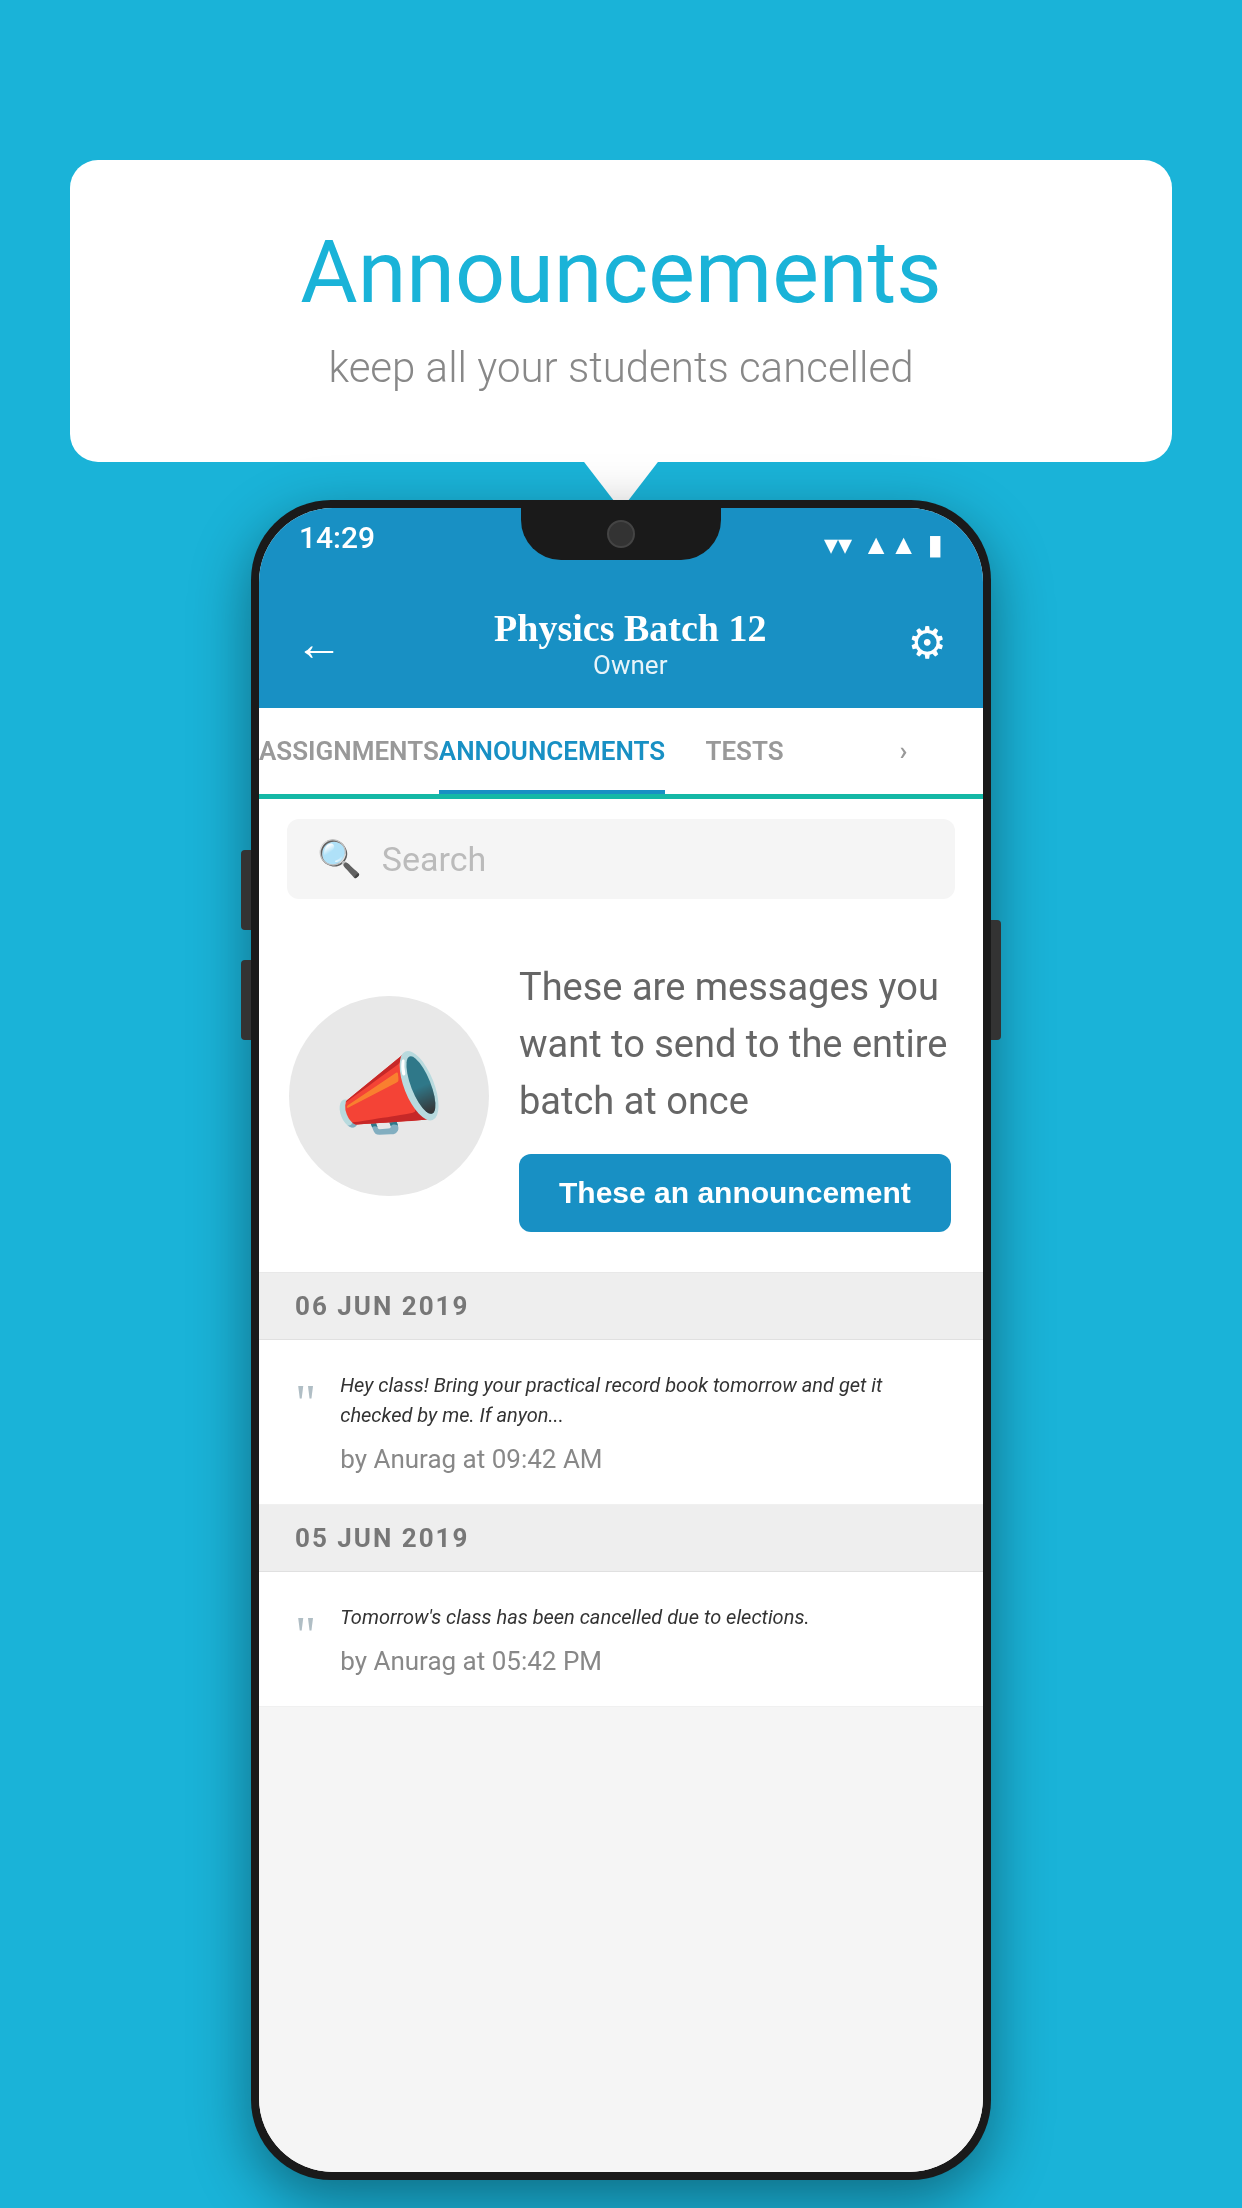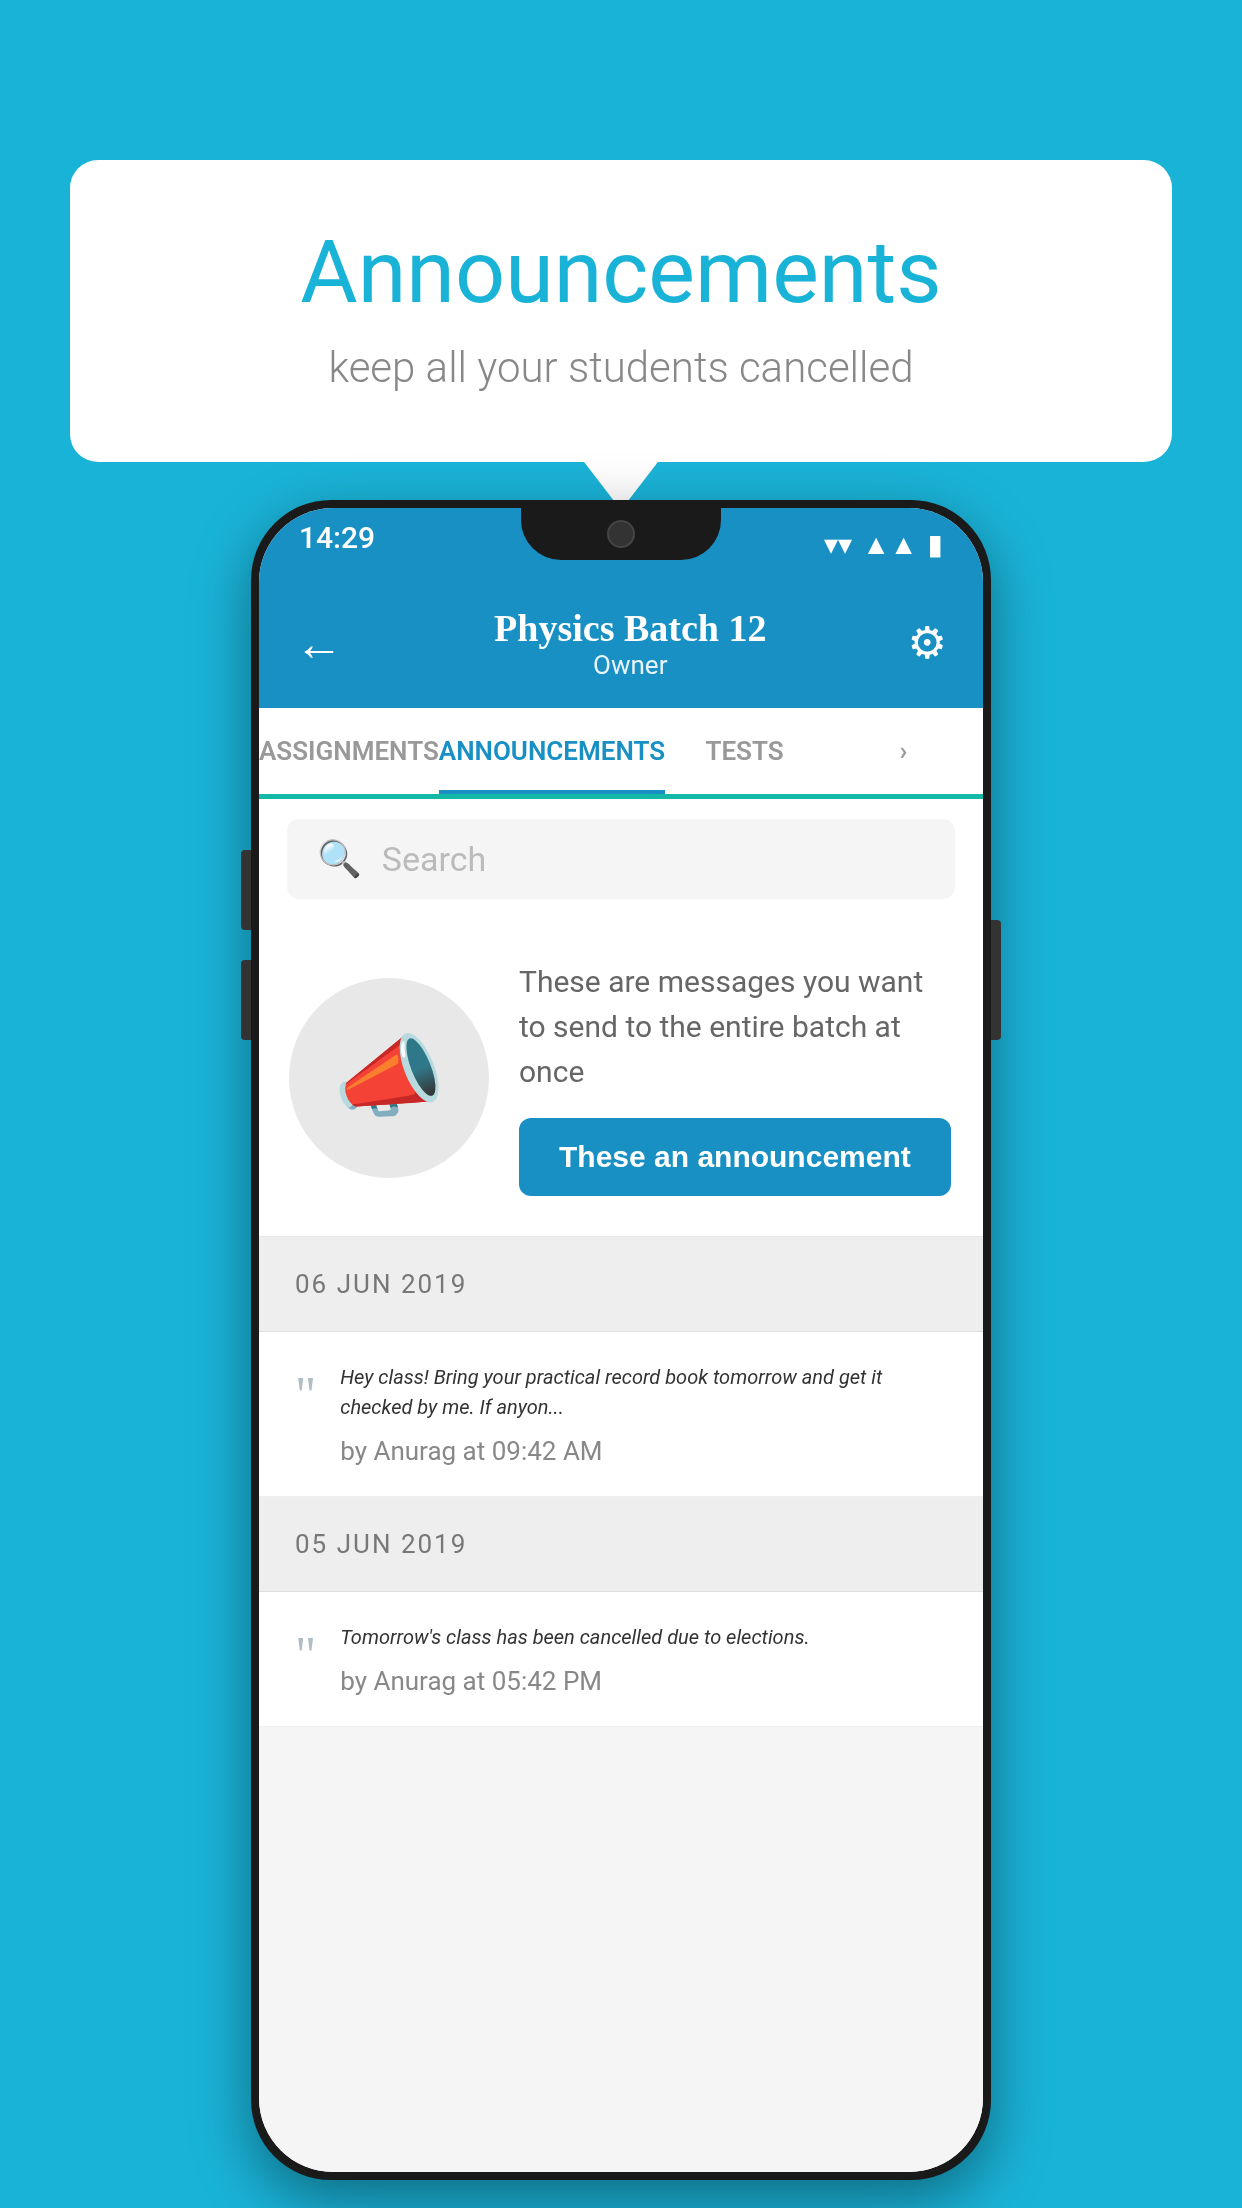--- a/index.html
+++ b/index.html
@@ -263,45 +263,45 @@
     .megaphone-icon {
       font-size: 90px;
       color: #5c7a99;
     }
 
     .promo-content {
       flex: 1;
     }
 
     .promo-description {
-      font-size: 30px;
+      font-size: 38px;
       color: #666;
       margin-bottom: 24px;
       line-height: 1.5;
     }
 
     .make-announcement-btn {
       background: #1890c4;
       color: white;
       border: none;
       border-radius: 12px;
       padding: 22px 40px;
       font-size: 30px;
       font-weight: 600;
       cursor: pointer;
       white-space: nowrap;
     }
 
     
     .date-divider {
       background: #eeeeee;
-      padding: 32px 36px;
+      padding: 18px 36px;
       font-size: 26px;
       color: #777;
-      font-weight: 400;
+      font-weight: 700;
       letter-spacing: 2px;
       border-bottom: 1px solid #e0e0e0;
     }
 
     
     .announcement-item {
       background: white;
       padding: 30px 36px;
       display: flex;
       align-items: flex-start;

